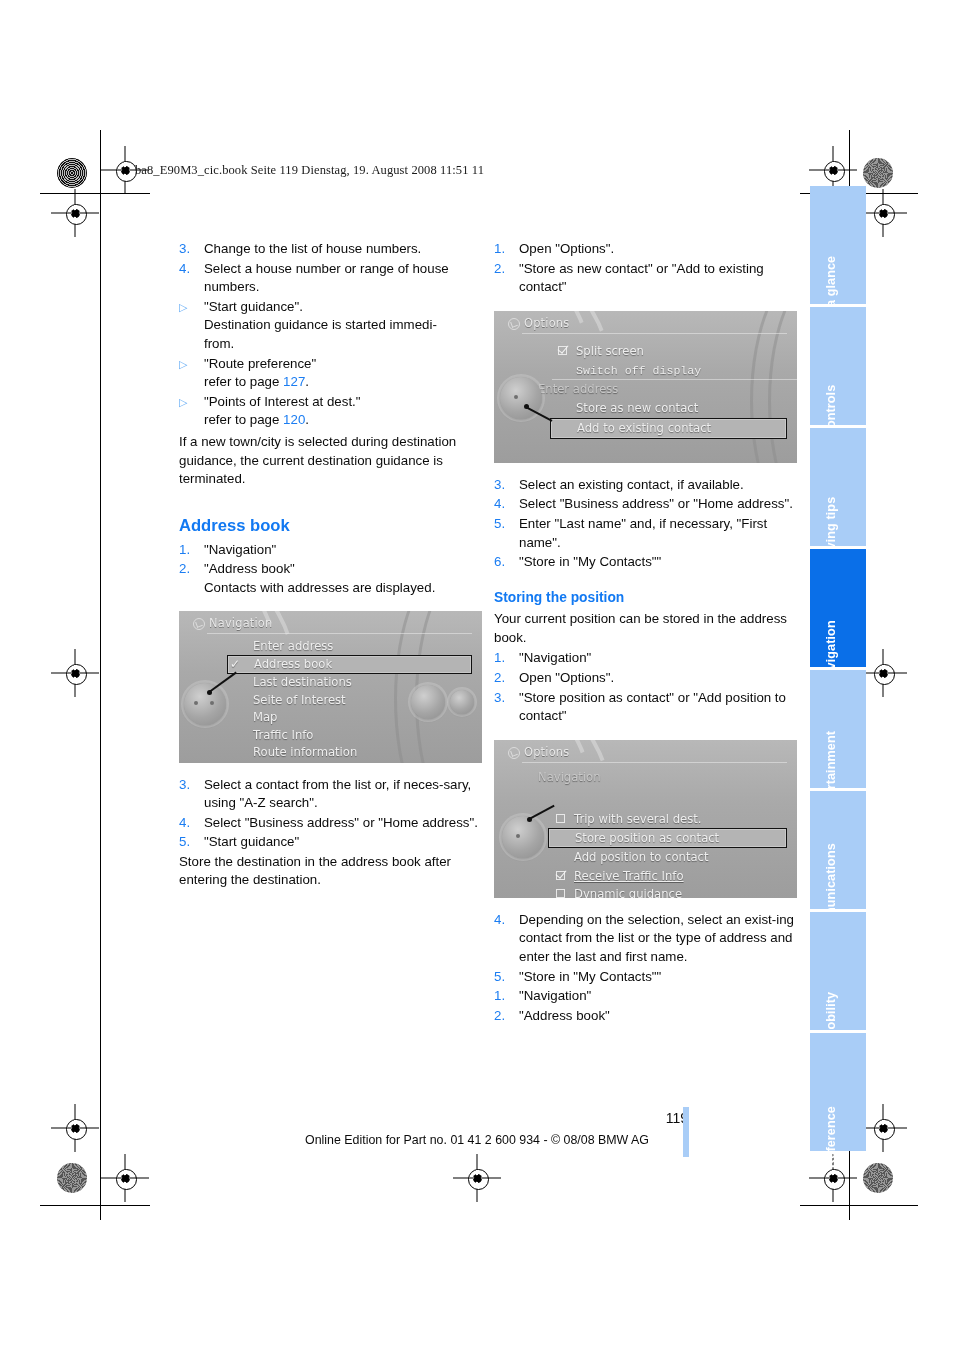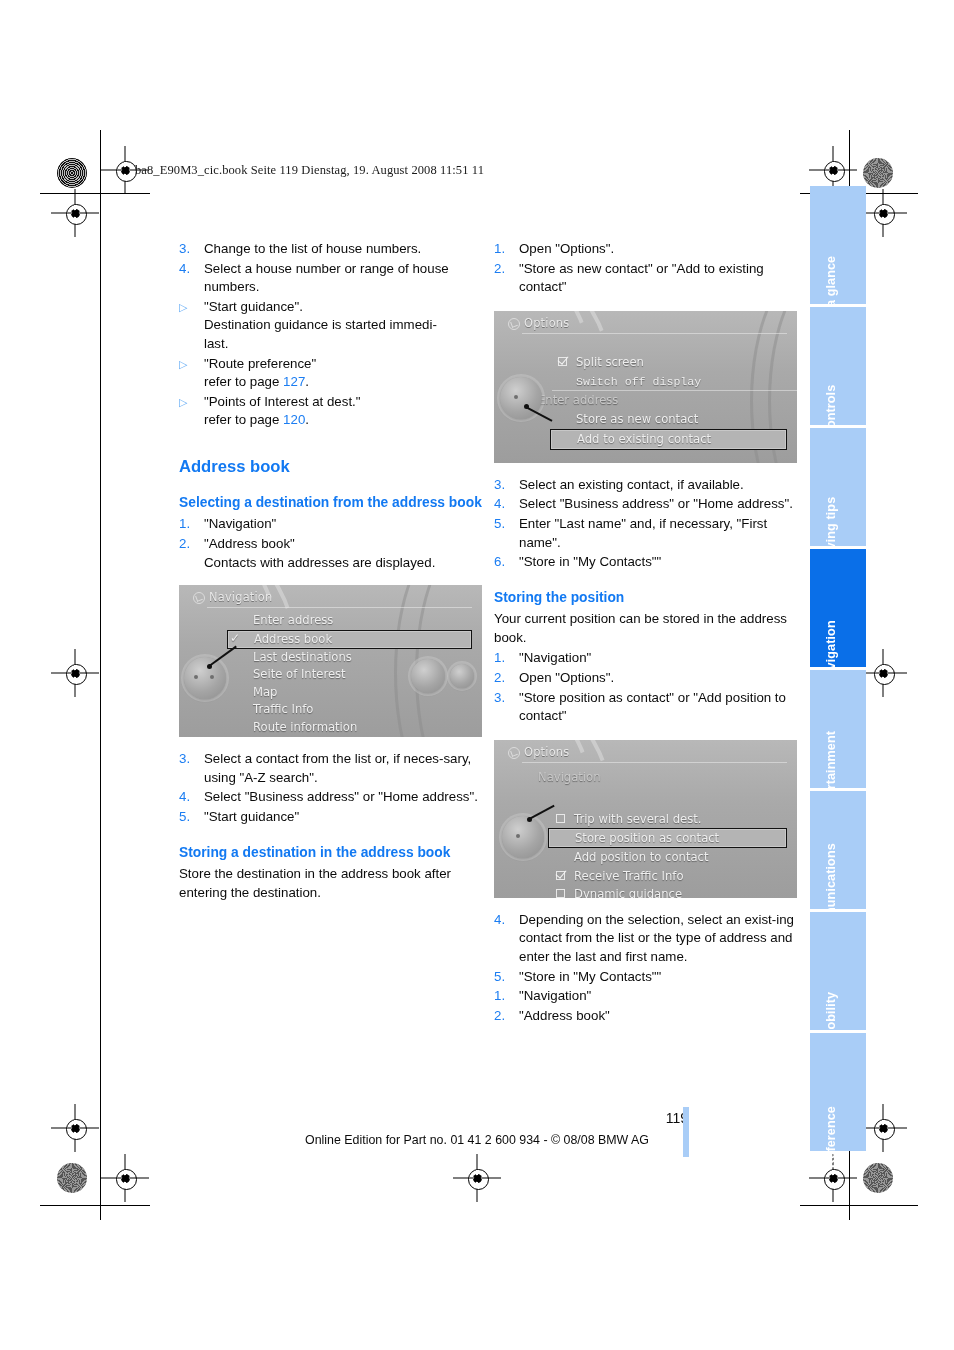--- a/index.html
+++ b/index.html
@@ -442,43 +442,43 @@
     <span class="marker">4.</span>
     <span class="txt">Select a house number or range of house numbers.</span>
   </div>
 
 
   <div class="step">
     <span class="marker tri">▷</span>
     <span class="txt">
       <span>"Start guidance".</span><br>
       <span>Destination guidance is started immedi-</span><br>
-      <span>last.</span>
+      <span>from.</span>
     </span>
   </div>
   <div class="step">
     <span class="marker tri">▷</span>
     <span class="txt">
       <span>"Route preference"</span><br>
       <span>refer to page </span><span class="pgref">127</span><span>.</span>
     </span>
   </div>
   <div class="step">
     <span class="marker tri">▷</span>
     <span class="txt">
       <span>"Points of Interest at dest."</span><br>
       <span>refer to page </span><span class="pgref">120</span><span>.</span>
     </span>
   </div>
 
+  <p class="para" style="margin-top:3px;">If a new town/city is selected during destination guidance, the current destination guidance is terminated.</p>
 
   <h2 class="section" style="margin-top:26px;">Address book</h2>
 
 
-  <h3 class="sub">Selecting a destination from the address book</h3>
 
   <div class="step">
     <span class="marker">1.</span>
     <span class="txt">"Navigation"</span>
   </div>
   <div class="step">
     <span class="marker">2.</span>
     <span class="txt">
       <span>"Address book"</span><br>
       <span>Contacts with addresses are displayed.</span>
@@ -537,21 +537,20 @@
   </div>
   <div class="step">
     <span class="marker">4.</span>
     <span class="txt">Select "Business address" or "Home address".</span>
   </div>
   <div class="step">
     <span class="marker">5.</span>
     <span class="txt">"Start guidance"</span>
   </div>
 
-  <h3 class="sub">Storing a destination in the address book</h3>
   <p class="para">Store the destination in the address book after entering the destination.</p>
 </div>
 
 <div class="col col-right">
 
   <div class="step">
     <span class="marker">1.</span>
     <span class="txt">Open "Options".</span>
   </div>
   <div class="step">
@@ -562,21 +561,21 @@
   <div class="idrive h152" style="margin-top:14px;">
     <div class="arc" style="left:-170px; top:-70px; width:260px; height:310px; transform:rotate(20deg);"></div>
     <div class="arc" style="left:-150px; top:-62px; width:260px; height:310px; transform:rotate(20deg);"></div>
     <div class="arc2" style="left:256px; top:-48px; width:120px; height:270px;"></div>
     <div class="arc2" style="left:274px; top:-48px; width:120px; height:270px;"></div>
 
     <div class="idrive-title-icon"></div>
     <div class="idrive-title">Options</div>
     <div class="title-rule"></div>
 
-    <div class="menu" style="top:31px; left:62px;margin-top:11px;">
+    <div class="menu" style="top:31px; left:62px;">
       <div class="menu-item" style="line-height:19px;">
         <span class="mk-box checked"></span>
         <span>Split screen</span>
       </div>
       <div class="menu-item sep-below" style="line-height:19px;font-family:Liberation Mono, monospace;">
         <span>Switch off display</span>
       </div>
       <div class="menu-item dim" style="padding-left:0px; margin-left:-18px; line-height:19px;">
         <span>Enter address</span>
       </div>
@@ -643,21 +642,21 @@
       <div class="menu-item" style="line-height:18.2px;margin-top:24px;">
         <span class="mk-box"></span>
         <span>Trip with several dest.</span>
       </div>
       <div class="menu-item selected" style="line-height:18.2px;">
         <span>Store position as contact</span>
       </div>
       <div class="menu-item" style="line-height:18.2px;">
         <span>Add position to contact</span>
       </div>
-      <div class="menu-item" style="line-height:18.2px;">
+      <div class="menu-item" style="line-height:18.2px;text-decoration:underline;">
         <span class="mk-box checked"></span>
         <span>Receive Traffic Info</span>
       </div>
       <div class="menu-item" style="line-height:18.2px;">
         <span class="mk-box"></span>
         <span>Dynamic guidance</span>
       </div>
       <div class="menu-item" style="line-height:18.2px;">
         <span>Navigation system version</span>
       </div>

